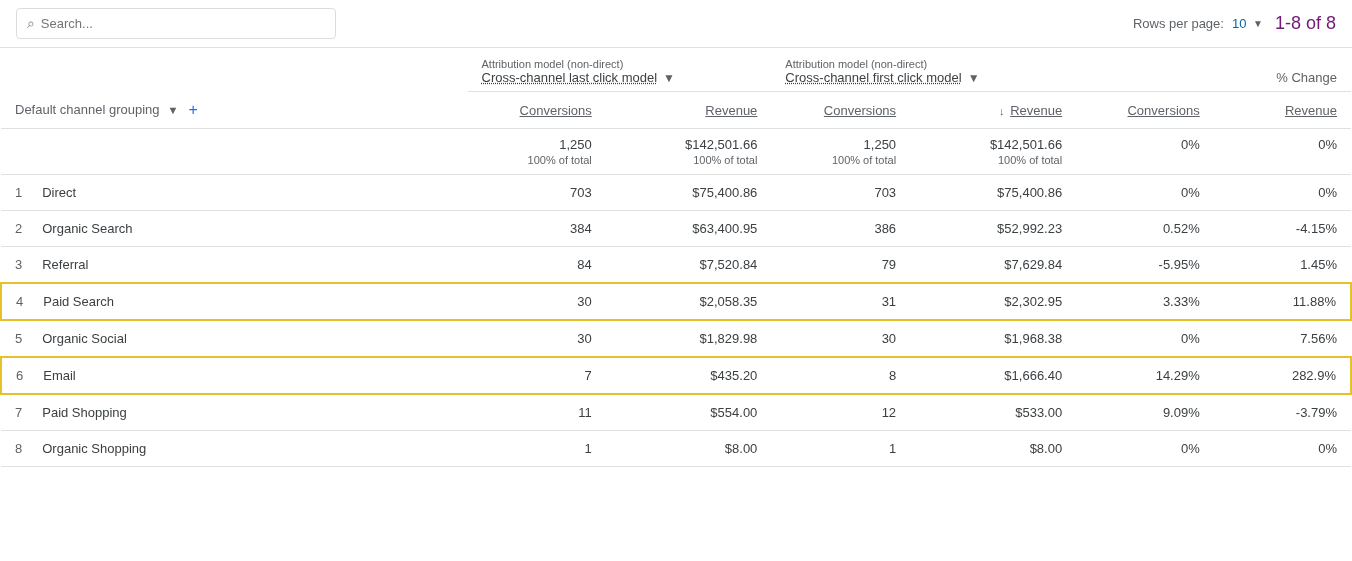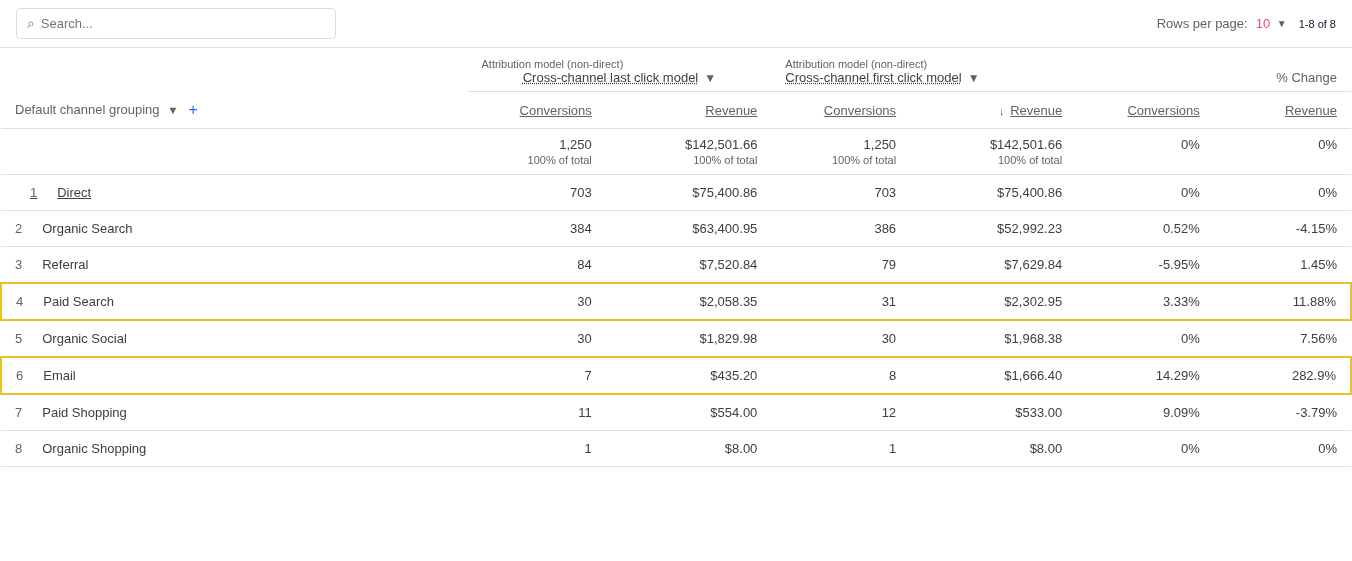--- a/index.html
+++ b/index.html
@@ -43,40 +43,40 @@
       display: flex;
       align-items: center;
       gap: 6px;
       font-size: 13px;
       color: #5f6368;
     }
     .rows-select {
       border: none;
       outline: none;
       font-size: 13px;
-      color: #ec4899;
+      color: #0369a1;
       background: transparent;
       cursor: pointer;
       appearance: none;
       -webkit-appearance: none;
       padding-right: 16px;
     }
     .rows-select-wrapper {
       position: relative;
       display: flex;
       align-items: center;
     }
     .chevron-down {
       position: absolute;
       right: 0;
       pointer-events: none;
       font-size: 10px;
       color: #5f6368;
     }
-    .page-info { font-size: 11px; color: #0f172a; margin-left: 12px; text-align: center; }
+    .page-info { font-size: 18px; color: #701a75; margin-left: 12px; text-align: center; }
 
     table {
       width: 100%;
       border-collapse: collapse;
     }
     th, td {
       padding: 10px 14px;
       text-align: right;
       font-size: 13px;
       border-bottom: 1px solid #e0e0e0;
@@ -179,21 +179,21 @@
     </div>
   </div>
 
   <table>
     <thead>
 
       <tr class="section-header-row">
         <th class="col-channel" style="border-bottom:none;"></th>
         <th colspan="2" style="text-align:left; border-bottom:1px solid #e0e0e0; padding-bottom:6px;">
           <div style="font-size:11px;color:#5f6368;">Attribution model (non-direct)</div>
-          <div style="display:flex;align-items:center;gap:6px;justify-content:center;">
+          <div style="display:flex;align-items:center;gap:6px;">
             <span style="font-size:13px;color:#3c4043;font-weight:500;text-decoration:underline;text-decoration-style:dotted;">Cross-channel last click model</span>
             <span style="color:#5f6368;font-size:12px;">▼</span>
           </div>
         </th>
         <th colspan="2" style="text-align:left; border-bottom:1px solid #e0e0e0; padding-bottom:6px;">
           <div style="font-size:11px;color:#5f6368;">Attribution model (non-direct)</div>
           <div style="display:flex;align-items:center;gap:6px;">
             <span style="font-size:13px;color:#3c4043;font-weight:500;text-decoration:underline;text-decoration-style:dotted;">Cross-channel first click model</span>
             <span style="color:#5f6368;font-size:12px;">▼</span>
           </div>
@@ -246,21 +246,21 @@
       <tr class="totals-sub">
         <td class="col-channel"></td>
         <td class="col-num" style="text-align:right;">100% of total</td>
         <td class="col-rev" style="text-align:right;">100% of total</td>
         <td class="col-num" style="text-align:right;">100% of total</td>
         <td class="col-rev" style="text-align:right;">100% of total</td>
         <td></td>
         <td></td>
       </tr>
     <tr class="data-row">
-          <td style="text-align:left;padding-left:29px;text-decoration:underline;"><span style="color:#5f6368;margin-right:20px;">1</span><span class="channel-name">Direct</span></td>
+          <td style="text-align:left;padding-left:14px;"><span style="color:#5f6368;margin-right:20px;">1</span><span class="channel-name">Direct</span></td>
           <td class="col-num" style="text-align:right;">703</td>
           <td class="col-rev" style="text-align:right;">$75,400.86</td>
           <td class="col-num" style="text-align:right;">703</td>
           <td class="col-rev" style="text-align:right;">$75,400.86</td>
           <td class="col-pct" style="text-align:right;">0%</td>
           <td class="col-pct" style="text-align:right;">0%</td>
         </tr>
         <tr class="data-row">
           <td style="text-align:left;padding-left:14px;"><span style="color:#5f6368;margin-right:20px;">2</span><span class="channel-name">Organic Search</span></td>
           <td class="col-num" style="text-align:right;">384</td>

